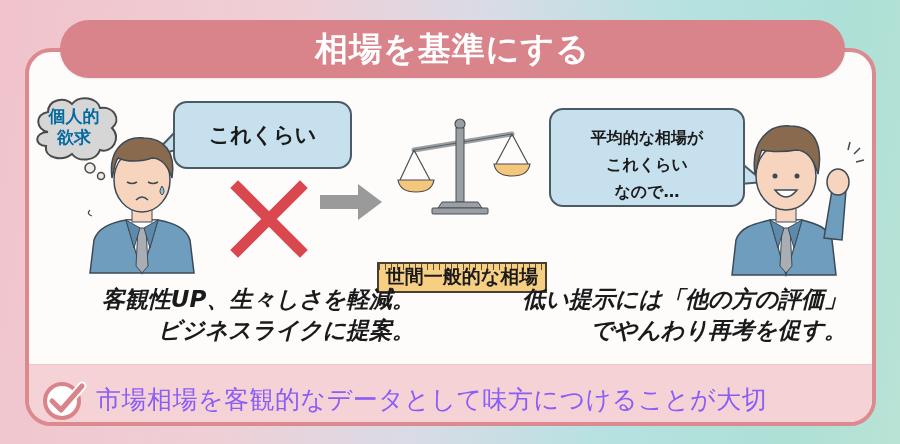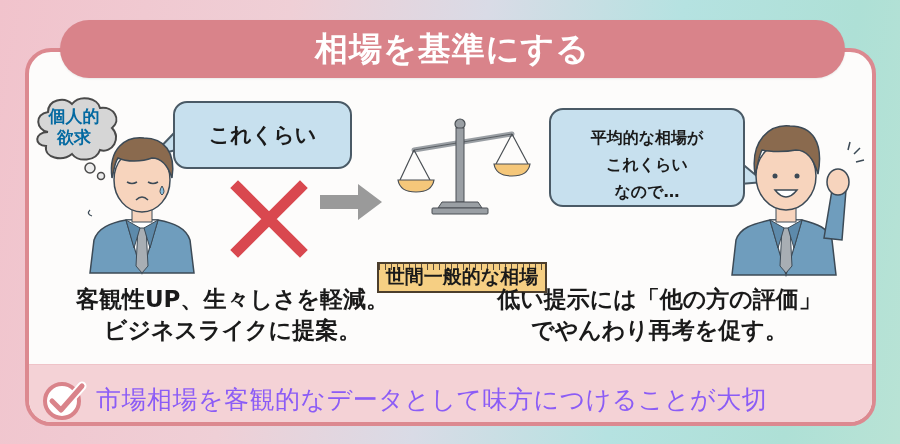--- a/index.html
+++ b/index.html
@@ -32,21 +32,21 @@
     font-weight:bold; font-size:17px; line-height:21px; color:#0369a1;
   }
   .bubble {
     position:absolute; background:#c7e0ee; border:2px solid #4a5a66; border-radius:14px;
     font-weight:bold; color:#1a1a1a; text-align:center; box-sizing:border-box;
     display:flex; align-items:center; justify-content:center;
   }
   .bubble-left { left:173px; top:101px; width:179px; height:68px; font-size:21px; line-height:27px; }
   .bubble-right { left:549px; top:108px; width:196px; height:99px; font-size:16px; line-height:27px;align-items:flex-end; }
   .caption {
-    position:absolute; font-weight:bold; font-size:23px; line-height:31px; color:#1a1a1a; text-align:center; white-space:nowrap;
+    position:absolute; font-weight:bold; font-size:23px; line-height:31px; color:#1a1a1a; text-align:right; white-space:nowrap;font-style:italic;
   }
   .ruler {
     position:absolute; left:377px; top:226px; width:170px; height:31px;
     background:#f6cf83; border:2px solid #4c3e2c; box-sizing:border-box;
     font-weight:bold; font-size:19px; color:#1a1a1a;
     display:flex; align-items:flex-end; justify-content:center; padding-bottom:1px;
     background-image: repeating-linear-gradient(90deg, #5a4a36 0 1px, transparent 1px 6px);
     background-size: 100% 6px; background-repeat:no-repeat;
     background-color:#f6cf83;
     margin-top:36px;

